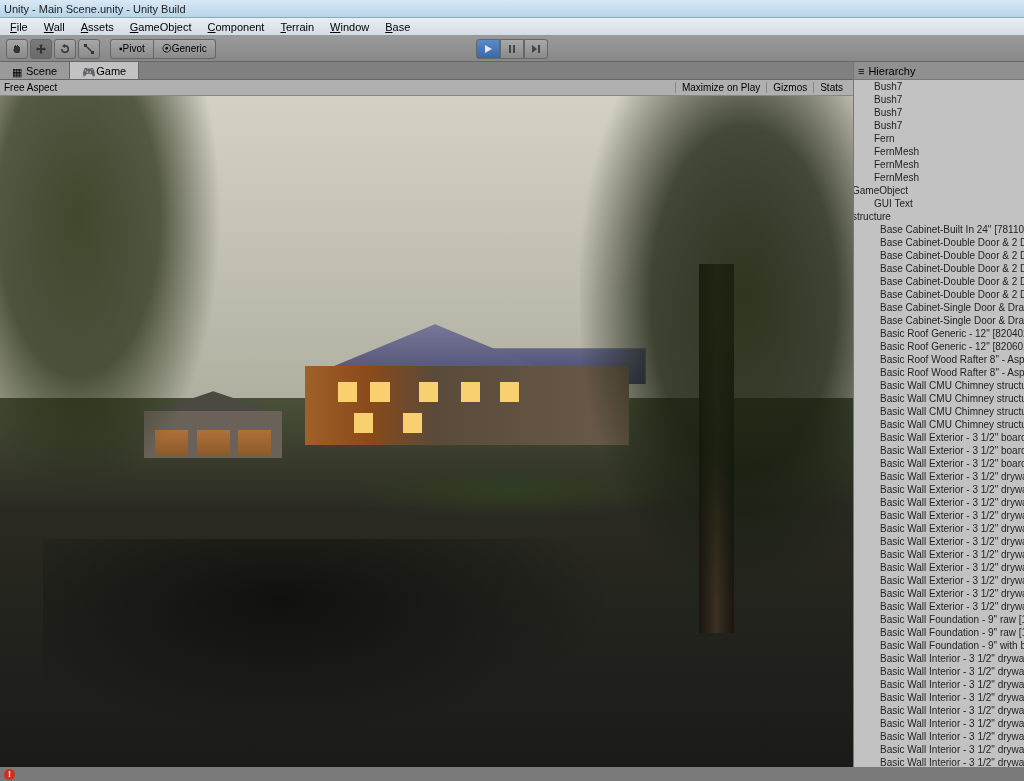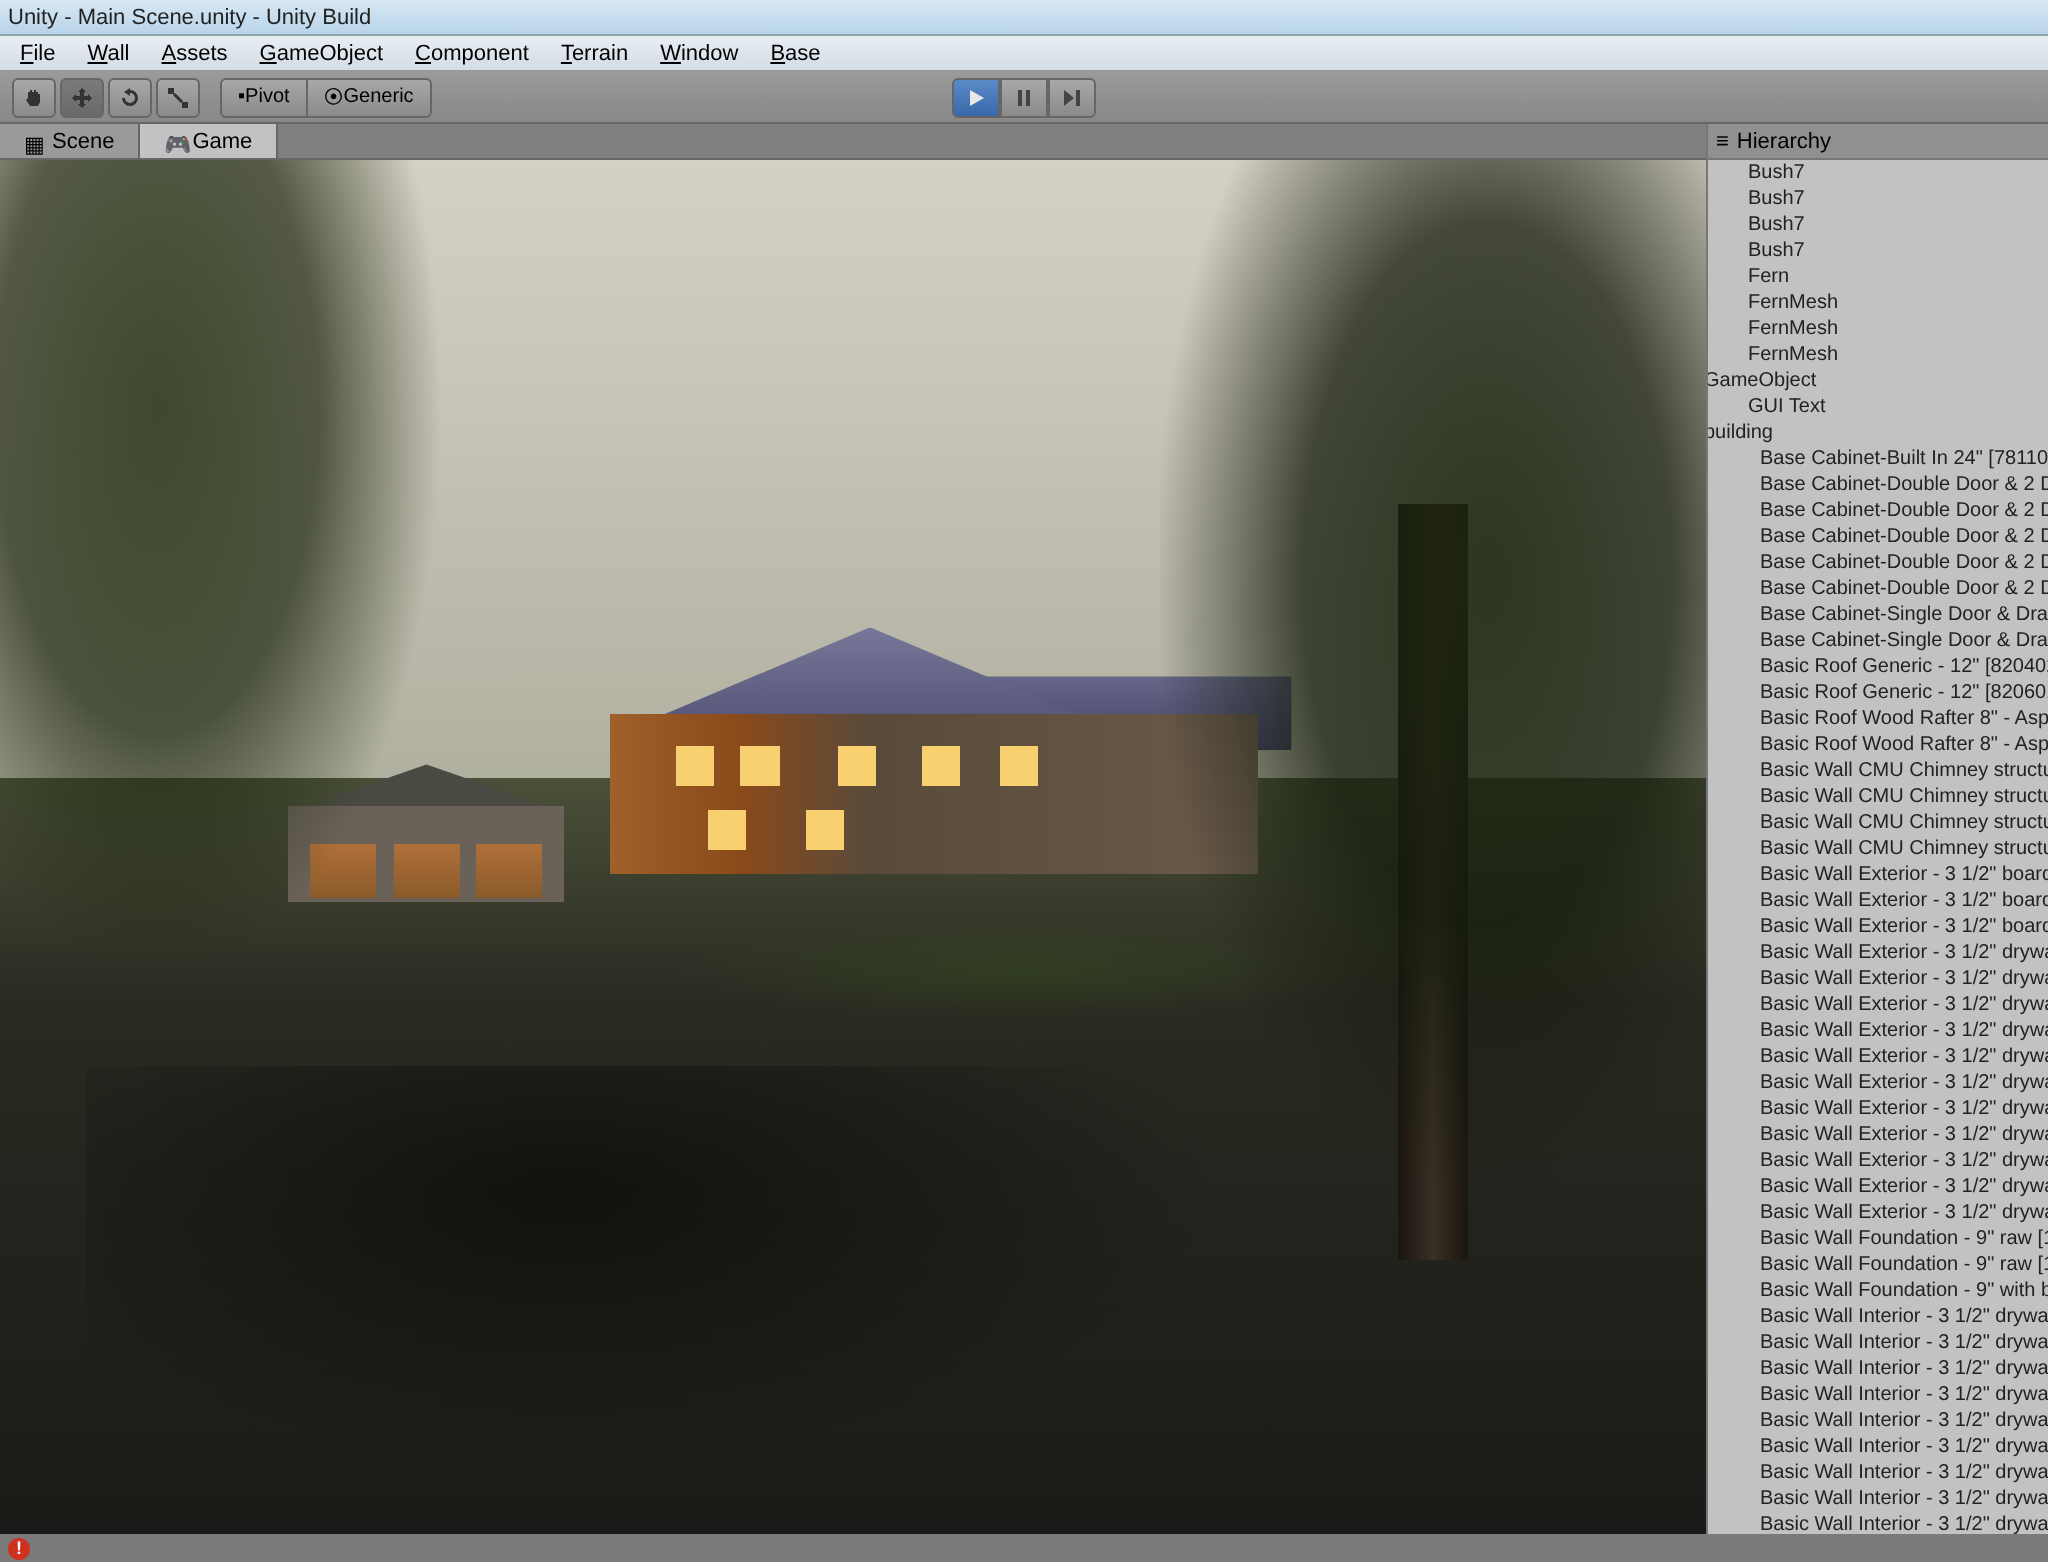--- a/index.html
+++ b/index.html
@@ -153,20 +153,27 @@
     <div class="tab-row">
       <div class="tab">
           <span class="tab-icon">▦</span>
           <span>Scene</span>
         </div>
       <div class="tab active">
           <span class="tab-icon">🎮</span>
           <span>Game</span>
         </div>
     </div>
+    <div class="view-toolbar">
+      <span>Free Aspect</span>
+      <span class="spacer"></span>
+      <span class="view-opt">Maximize on Play</span>
+      <span class="view-opt">Gizmos</span>
+      <span class="view-opt">Stats</span>
+    </div>
     <div class="viewport">
       <div class="sky"></div>
       <div class="ground"></div>
       <div class="shadow-ground"></div>
       <div class="house">
         <div class="house-roof2"></div>
         <div class="house-roof"></div>
         <div class="house-body">
           <div class="house-window" style="left:10%;top:20%"></div>
           <div class="house-window" style="left:20%;top:20%"></div>
@@ -201,21 +208,21 @@
         <div class="hier-item"><span>Bush7</span></div>
         <div class="hier-item"><span>Bush7</span></div>
         <div class="hier-item"><span>Bush7</span></div>
         <div class="hier-item"><span>Bush7</span></div>
         <div class="hier-item"><span>Fern</span></div>
         <div class="hier-item"><span>FernMesh</span></div>
         <div class="hier-item"><span>FernMesh</span></div>
         <div class="hier-item"><span>FernMesh</span></div>
         <div class="hier-item indent1"><span class="fold">▼</span><span>GameObject</span></div>
         <div class="hier-item"><span>GUI Text</span></div>
-        <div class="hier-item indent1"><span class="fold">▼</span><span>building</span></div>
+        <div class="hier-item indent1"><span class="fold">▼</span><span>structure</span></div>
         <div class="hier-item indent2"><span>Base Cabinet-Built In 24" [781102]</span></div>
         <div class="hier-item indent2"><span>Base Cabinet-Double Door &amp; 2 Dra</span></div>
         <div class="hier-item indent2"><span>Base Cabinet-Double Door &amp; 2 Dra</span></div>
         <div class="hier-item indent2"><span>Base Cabinet-Double Door &amp; 2 Dra</span></div>
         <div class="hier-item indent2"><span>Base Cabinet-Double Door &amp; 2 Dra</span></div>
         <div class="hier-item indent2"><span>Base Cabinet-Double Door &amp; 2 Dra</span></div>
         <div class="hier-item indent2"><span>Base Cabinet-Single Door &amp; Drawer</span></div>
         <div class="hier-item indent2"><span>Base Cabinet-Single Door &amp; Drawer</span></div>
         <div class="hier-item indent2"><span>Basic Roof Generic - 12" [820402]</span></div>
         <div class="hier-item indent2"><span>Basic Roof Generic - 12" [820601]</span></div>

